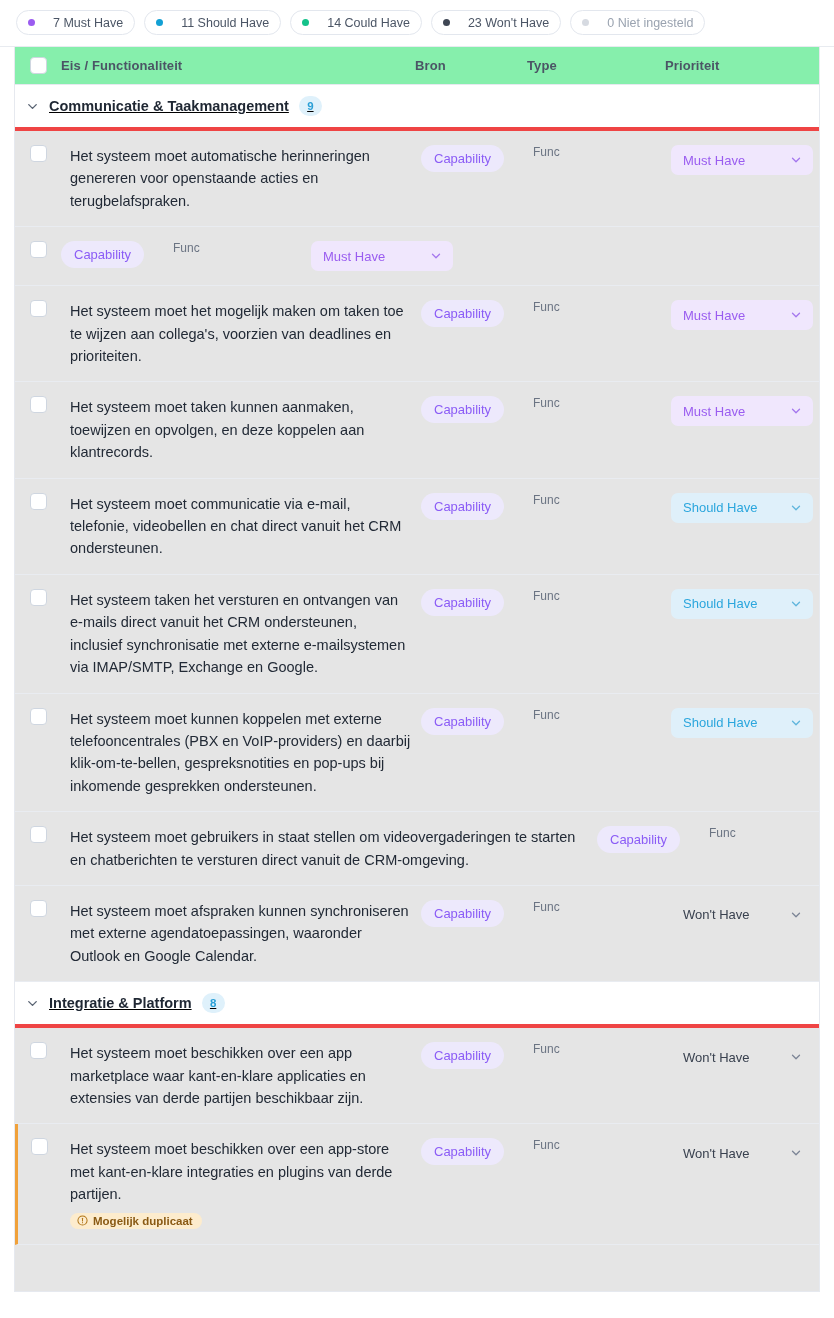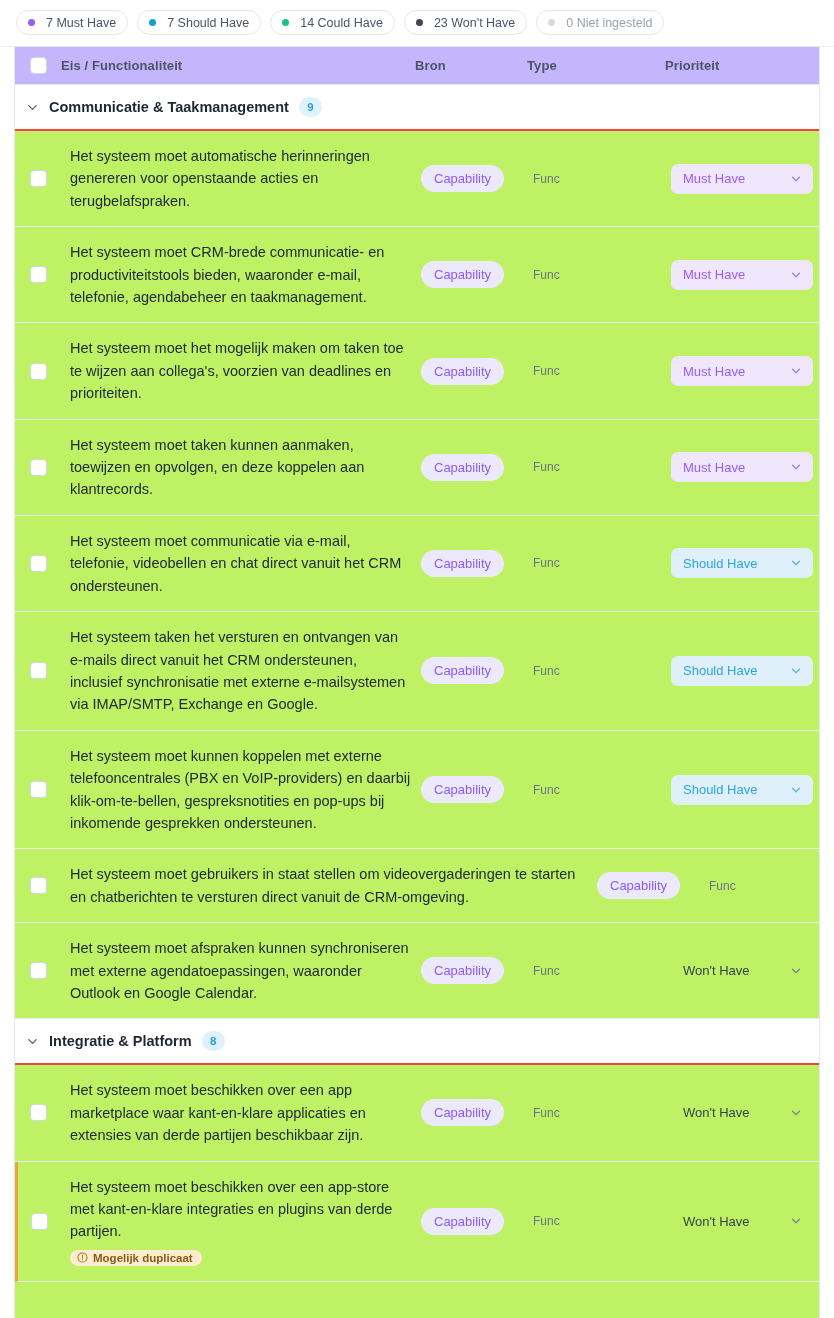--- a/index.html
+++ b/index.html
@@ -18,21 +18,21 @@
     display: flex;
     align-items: center;
     gap: 9px;
     padding: 10px 16px 11px 16px;
     background: #ffffff;
     border-bottom: 1px solid #e8ebf0;
   }
   .legend-chip {
     display: inline-flex;
     align-items: center;
-    gap: 11px;
+    gap: 18px;
     height: 25px;
     padding: 0 11px;
     border: 1px solid #e3e7ee;
     border-radius: 999px;
     background: #ffffff;
     font-size: 12.5px;
     color: #4b5565;
     white-space: nowrap;
     cursor: pointer;
   }
@@ -49,21 +49,21 @@
     margin: 0 14px;
     border: 1px solid #e6e9ef;
     border-top: none;
     border-radius: 0;
     background: #ffffff;
     overflow: hidden;
   }
   .thead {
     display: flex;
     align-items: center;
-    background: #c4b5fd;
+    background: #86efac;
     border-bottom: 1px solid #e6e9ef;
     height: 38px;
     padding: 0 6px 0 0;
   }
   .th {
     font-size: 13px;
     font-weight: 700;
     color: #4b5565;
     letter-spacing: .1px;
   }
@@ -82,22 +82,23 @@
     display: block;
     cursor: pointer;
   }
 
   
   .group-row {
     display: flex;
     align-items: center;
     height: 46px;
     background: #ffffff;
-    border-bottom: 2px solid #ef4444;
+    border-bottom: 4px solid #ef4444;
     cursor: pointer;
+    text-decoration: underline;
   }
   .group-row .caret {
     width: 34px;
     flex: none;
     display: flex;
     align-items: center;
     justify-content: center;
     color: #5a6473;
   }
   .group-title {
@@ -116,22 +117,22 @@
     border-radius: 999px;
     background: #dff1fb;
     color: #2a9fd6;
     font-size: 11.5px;
     font-weight: 700;
   }
 
   
   .row {
     display: flex;
-    align-items: center;
-    background: #bef264;
+    align-items: flex-start;
+    background: #e5e5e5;
     border-bottom: 1px solid #e9ecf1;
     position: relative;
   }
   .row.flagged { border-left: 3px solid #f0a13a; }
   .row.flagged .col-check { width: 43px; }
 
   .cell {
     display: flex;
     align-items: center;
     padding-top: 14px;
@@ -203,21 +204,21 @@
 </head>
 <body>
 
 <div class="legend-bar" id="legend-bar">
     <div class="legend-chip">
       <span class="dot" style="background: rgb(155, 92, 240);"></span>
       <span>7 Must Have</span>
     </div>
     <div class="legend-chip">
       <span class="dot" style="background: rgb(18, 160, 212);"></span>
-      <span>7 Should Have</span>
+      <span>11 Should Have</span>
     </div>
     <div class="legend-chip">
       <span class="dot" style="background: rgb(20, 194, 138);"></span>
       <span>14 Could Have</span>
     </div>
     <div class="legend-chip">
       <span class="dot" style="background: rgb(63, 70, 84);"></span>
       <span>23 Won't Have</span>
     </div>
     <div class="legend-chip muted">
@@ -269,23 +270,20 @@
                 <polyline points="6 9 12 15 18 9"></polyline>
               </svg>
             </span>
           </div>
         </div>
       </div>
       <div class="row">
         <div class="col-check cell">
           <span class="chk"></span>
         </div>
-        <div class="col-req cell" style="display: block;">
-          <div class="req-text">Het systeem moet CRM-brede communicatie- en productiviteitstools bieden, waaronder e-mail, telefonie, agendabeheer en taakmanagement.</div>
-        </div>
         <div class="col-bron cell">
           <span class="pill-cap">Capability</span>
         </div>
         <div class="col-type cell">
           <span class="type-text">Func</span>
         </div>
         <div class="col-prio cell">
           <div class="prio-select must">
             <span>Must Have</span>
             <span class="chev">

